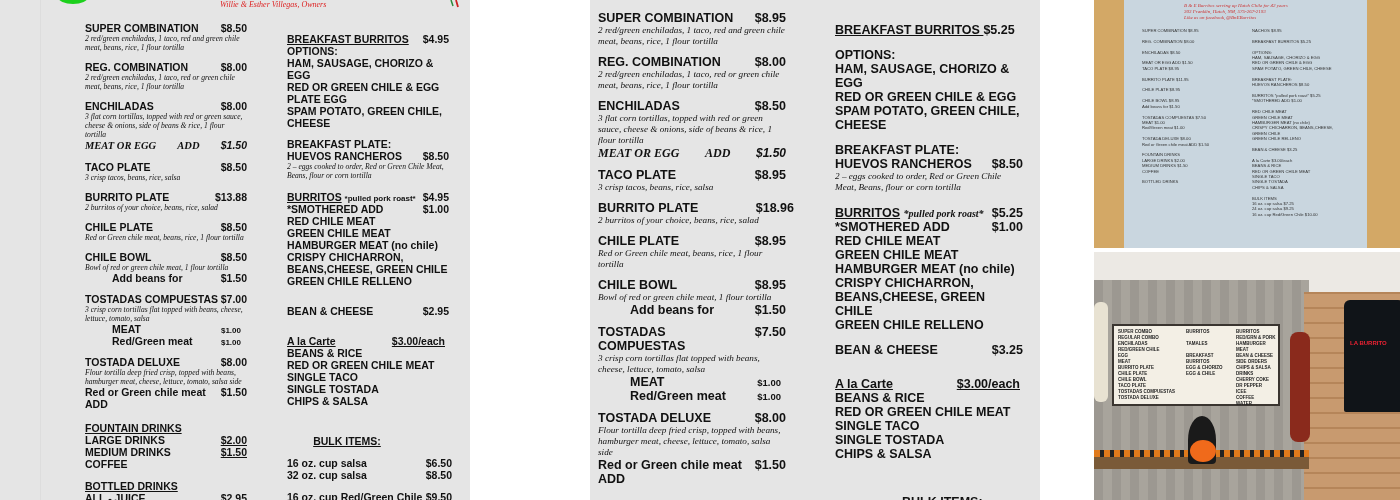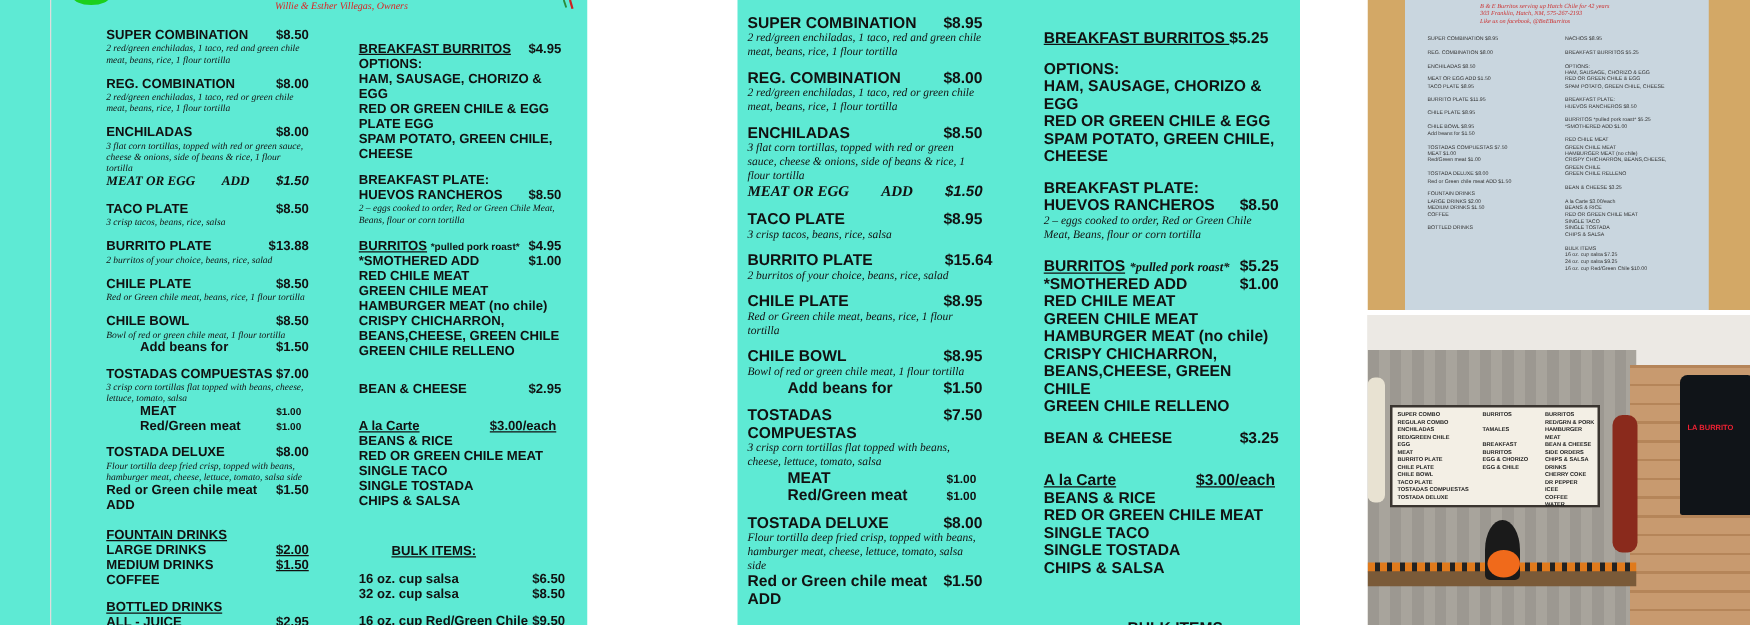--- a/index.html
+++ b/index.html
@@ -1,17 +1,17 @@
 <!DOCTYPE html>
 <html><head>
 <meta charset="utf-8">
 <style>
   html, body { margin:0; padding:0; }
   body { width:1400px; height:500px; overflow:hidden; background:#ffffff; position:relative; font-family:"Liberation Sans", sans-serif; color:#111; }
-  .panel { position:absolute; top:0; height:500px; overflow:hidden; background:#5eead4; }
+  .panel { position:absolute; top:0; height:500px; overflow:hidden; background:#e5e5e5; }
   #menu-old { left:0; width:470px; }
   #menu-old .edge { position:absolute; left:40px; top:0; width:1px; height:500px; background:#ddd; }
   #menu-new { left:590px; width:450px; }
   .gap { position:absolute; left:470px; width:120px; top:0; height:500px; background:#fff; }
   #photos { left:1094px; width:306px; background:#fff; }
 
   .owners { position:absolute; left:220px; top:0; font-family:"Liberation Serif", serif; font-style:italic; font-size:8px; color:#d22; }
   .pepper-green { position:absolute; left:58px; top:-10px; width:30px; height:14px; background:#1cd01c; border-radius:50%; }
   .chili-mark { position:absolute; left:450px; top:0; width:10px; height:8px; }
 
@@ -291,21 +291,21 @@
       <div class="row">
           <span class="name">TACO PLATE</span>
           <span class="name">$8.95</span>
         </div>
       <div class="desc">3 crisp tacos, beans, rice, salsa</div>
     </div>
     <div style="height:8px"></div>
     <div class="item">
       <div class="row" style="width:196px">
           <span class="name">BURRITO PLATE</span>
-          <span class="name">$15.64</span>
+          <span class="name">$18.96</span>
         </div>
       <div class="desc">2 burritos of your choice, beans, rice, salad</div>
     </div>
     <div style="height:8px"></div>
     <div class="item">
       <div class="row">
           <span class="name">CHILE PLATE</span>
           <span class="name">$8.95</span>
         </div>
       <div class="desc">Red or Green chile meat, beans, rice, 1 flour tortilla</div>

